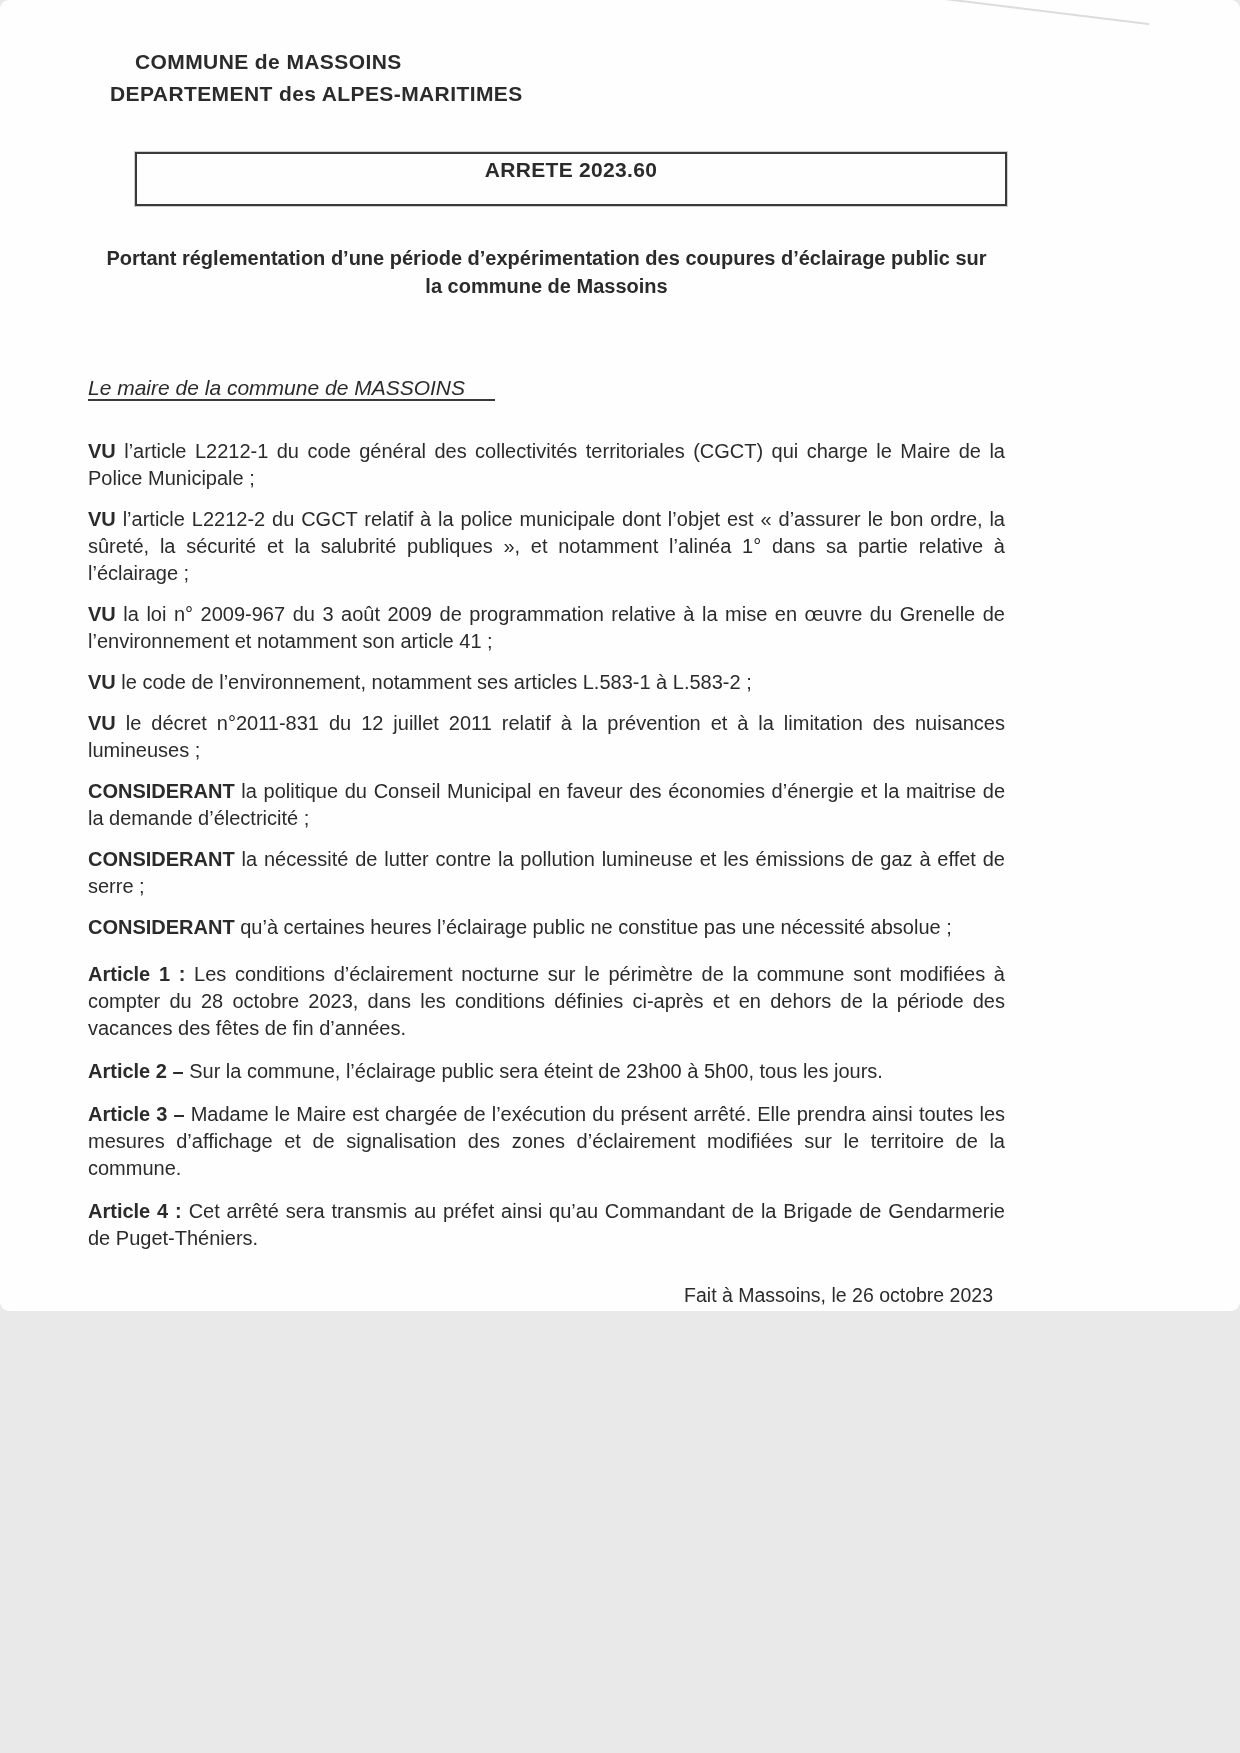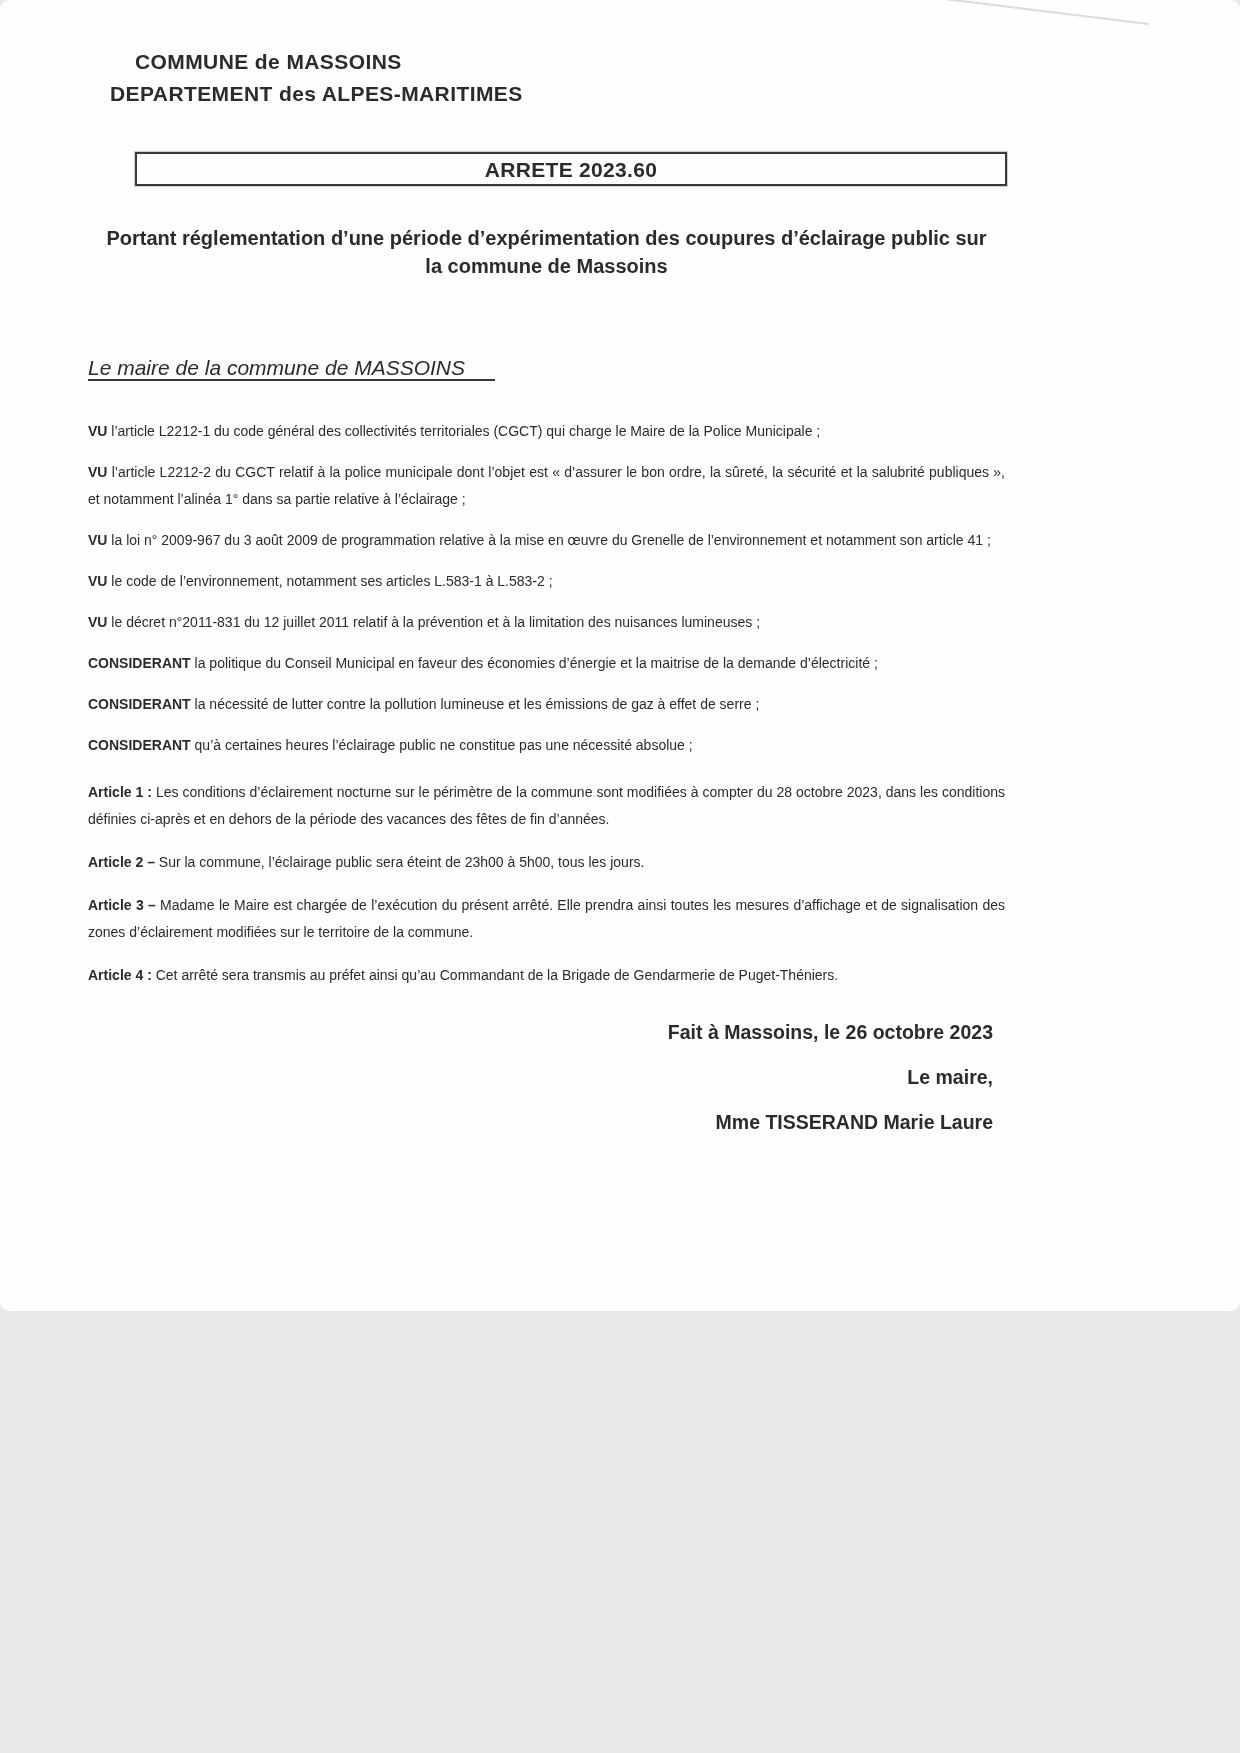--- a/index.html
+++ b/index.html
@@ -20,21 +20,21 @@
     padding:50px 235px 0 88px;
   }
   .hdr1{margin:0 0 0 47px;font-size:21px;font-weight:bold;letter-spacing:.4px;}
   .hdr2{margin:8px 0 0 22px;font-size:21px;font-weight:bold;letter-spacing:.4px;}
   .title-box{
     margin:46px 0 0 47px;
     width:868px;
     border:2px solid #3a3a3a;
     box-shadow:0 0 0 1px #cfcfcf;
     text-align:center;
-    padding:4px 0 2px 0;
+    padding:4px 0 22px 0;
     font-size:21px;font-weight:bold;letter-spacing:.3px;
   }
   .subject{
     margin:38px auto 0 auto;
     max-width:900px;
     text-align:center;
     font-size:20px;font-weight:bold;
     line-height:28px;
   }
   .salutation{
@@ -42,41 +42,41 @@
     font-size:21px;
     font-style:italic;
   }
   .salutation span{
     border-bottom:2px solid #3a3a3a;
     padding-right:30px;
     padding-bottom:0;
   }
   .para{
     margin:14px 0 0 0;
-    font-size:14px;
+    font-size:20px;
     line-height:27px;
     text-align:justify;
   }
   .para.first{margin-top:38px;}
   .para b{font-weight:bold;}
   .arrete-head{
     margin-top:70px;
     text-align:center;
     font-size:20px;font-weight:bold;letter-spacing:.5px;
   }
   .article{margin-top:16px;}
   .article.first{margin-top:20px;}
   .closing{
     margin-top:30px;
     text-align:right;
     padding-right:12px;
     font-size:19.5px;
     line-height:27px;
   }
-  .closing .line{margin-top:18px;font-weight:bold;}
+  .closing .line{margin-top:18px;}
   .closing .line:first-child{margin-top:0;}
   .artifact{
     position:absolute;top:10px;left:935px;width:215px;height:2px;
     background:#dcdcdc;transform:rotate(7deg);border-radius:2px;
   }
   .signature-art{
     position:absolute;top:1388px;left:688px;width:440px;height:340px;
   }
   .signature-art svg{position:absolute;top:0;left:0;}
 </style>

